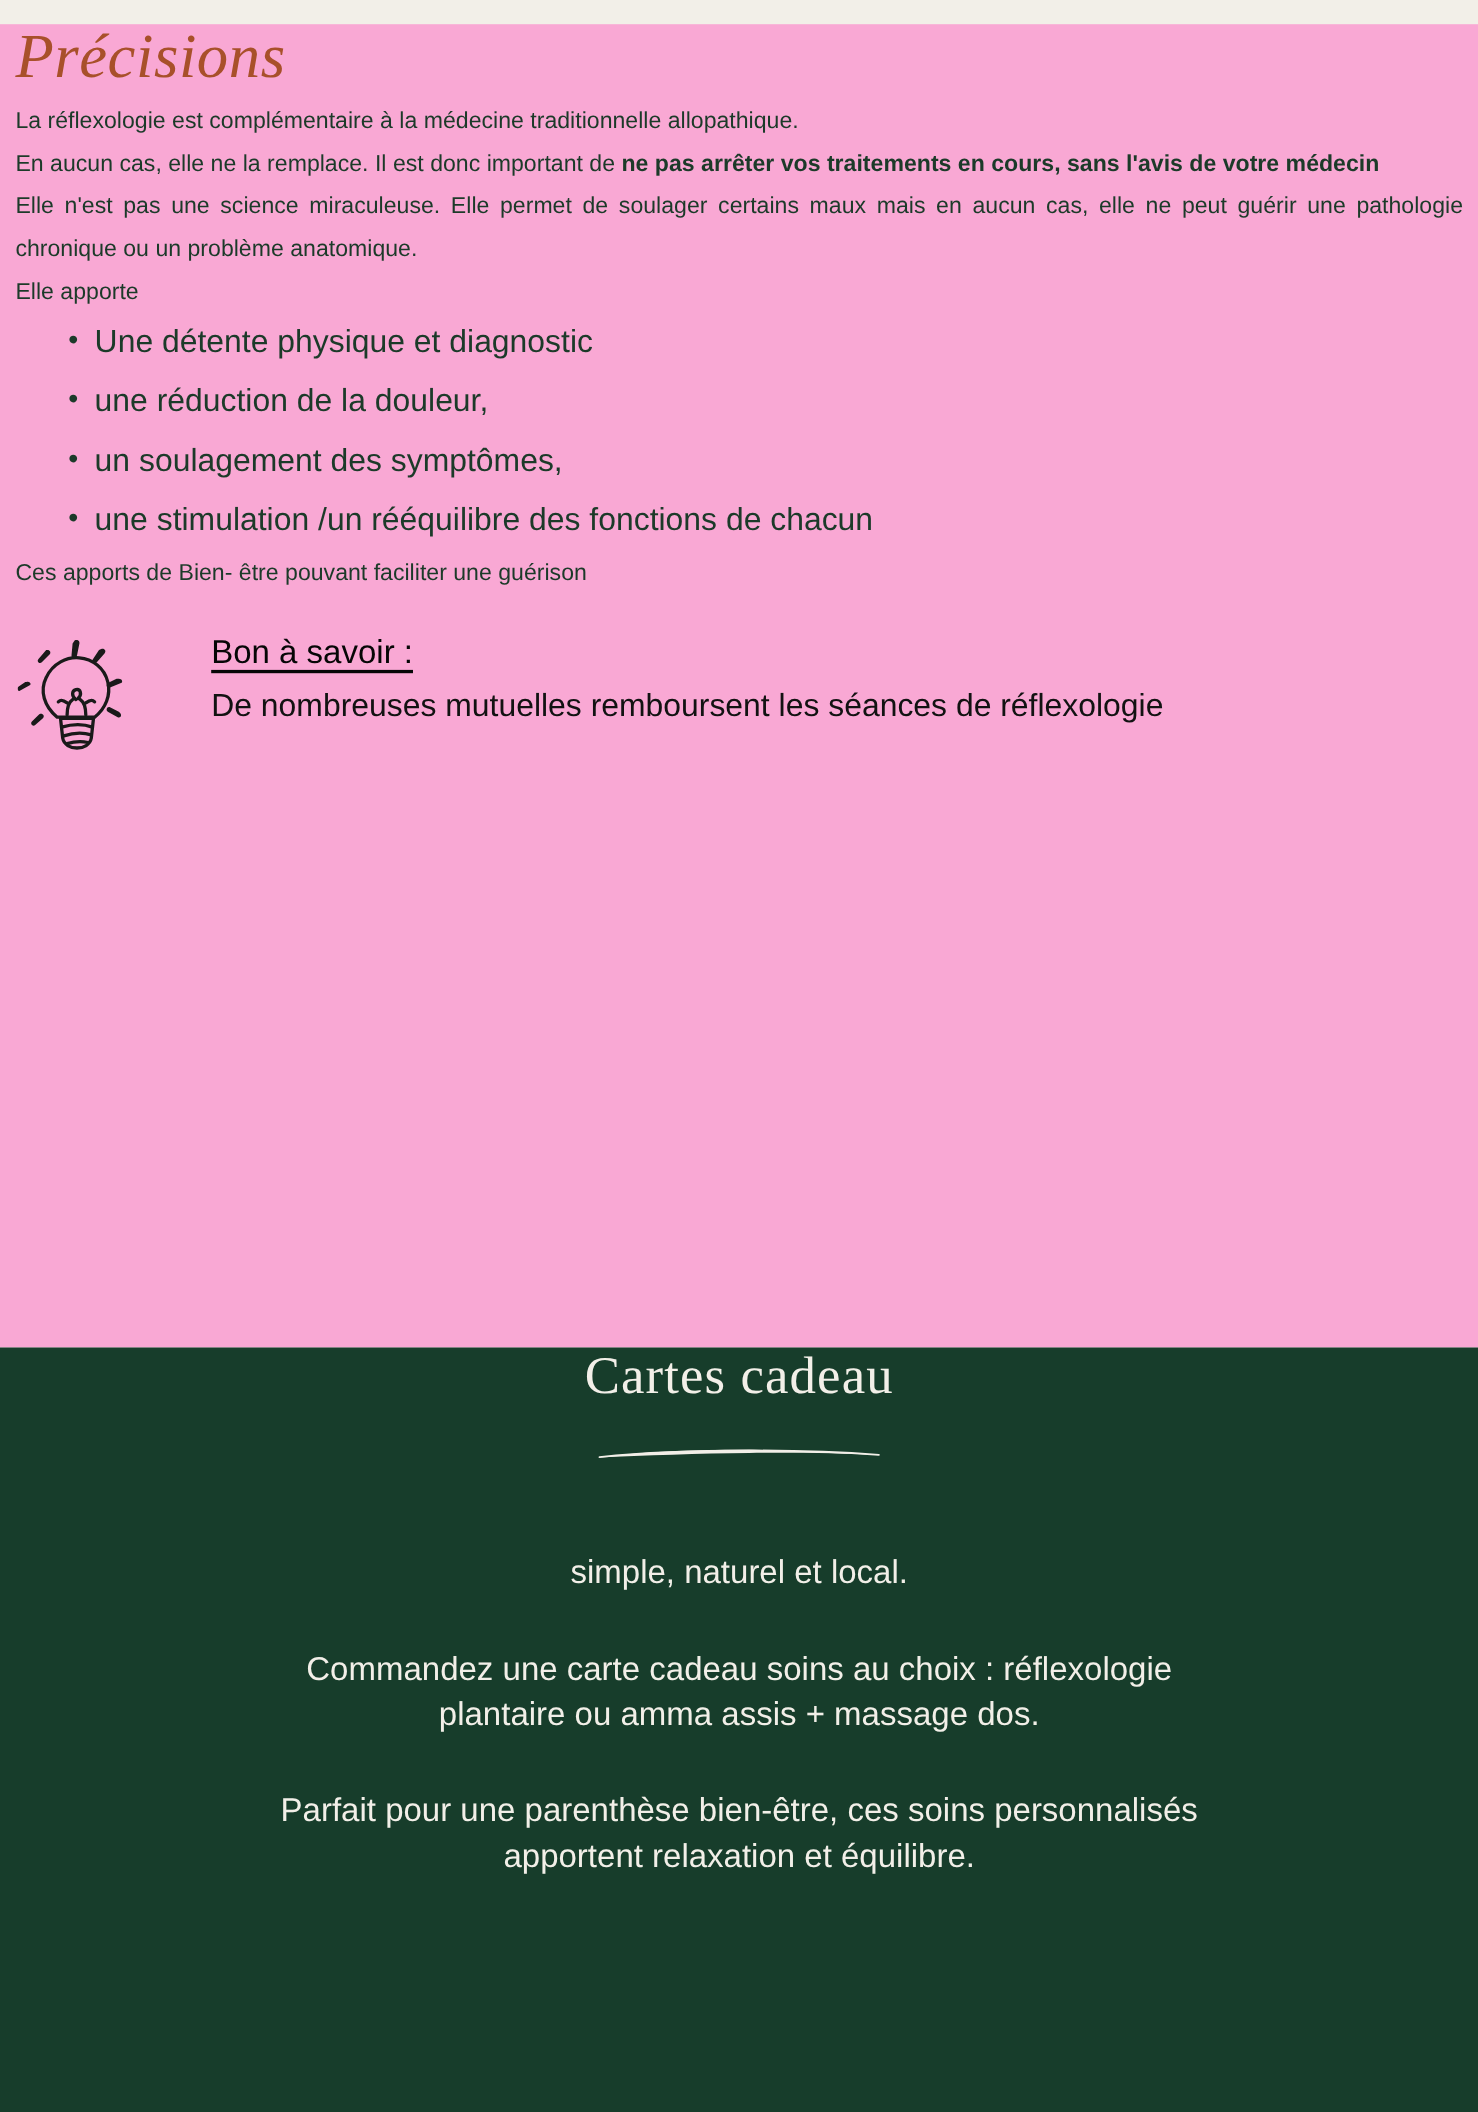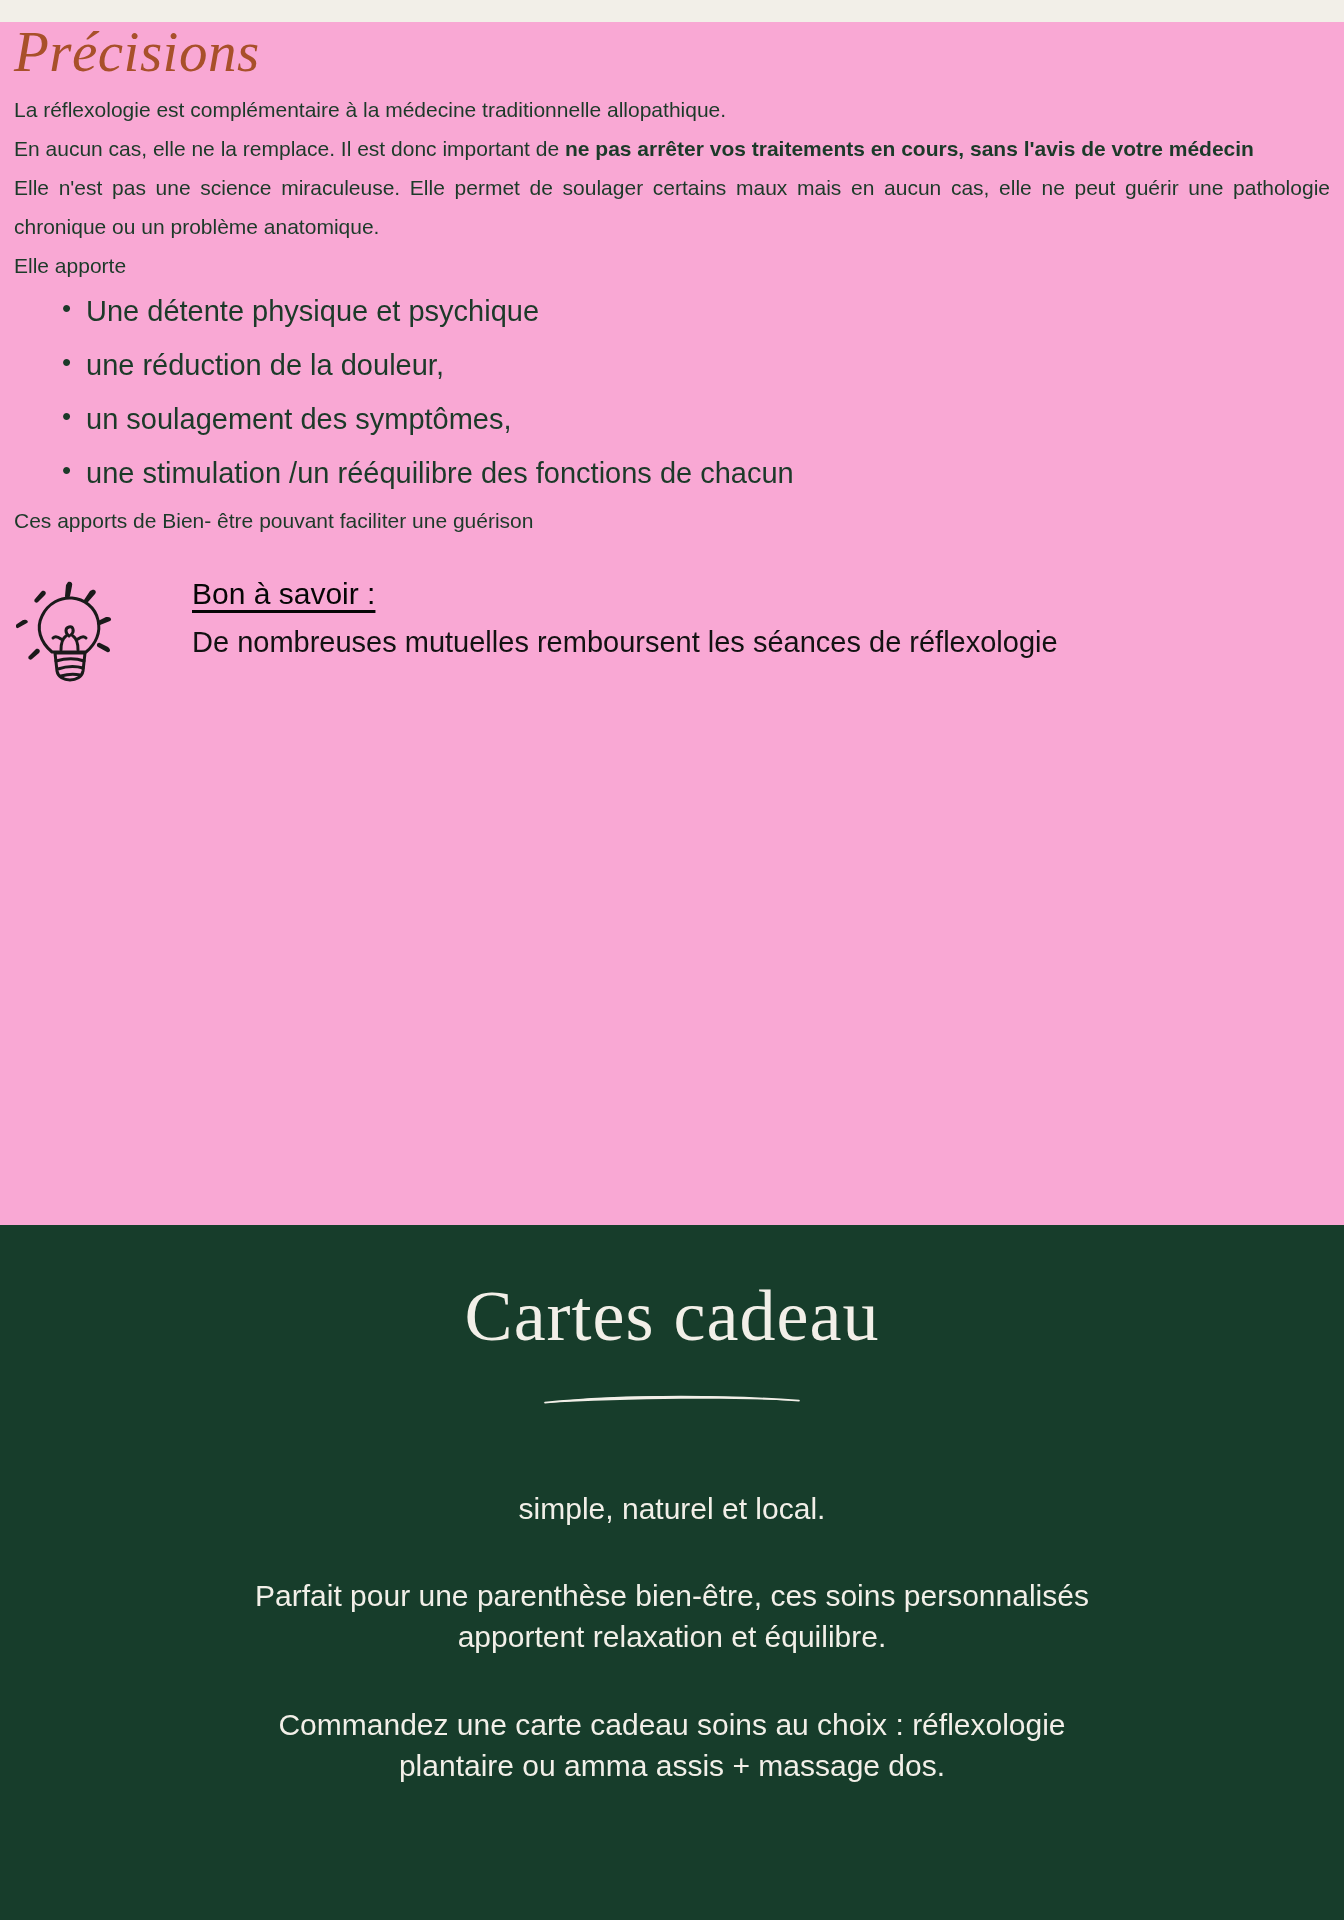--- a/index.html
+++ b/index.html
@@ -115,24 +115,23 @@
     box-sizing: border-box;
     text-align: center;
     padding: 0 20px;
     position: relative;
   }
 
   .gift-title {
     font-family: "Liberation Serif", "DejaVu Serif", serif;
     font-weight: 400;
     color: #F2EFE8;
-    font-size: 72px;
+    font-size: 48px;
     line-height: 1.1;
     margin: 0;
-    padding-top: 52px;
     letter-spacing: 1px;
   }
 
   .divider-wrap {
     display: flex;
     justify-content: center;
     margin-top: 34px;
   }
   .divider-stroke {
     width: 262px;
@@ -168,21 +167,21 @@
 
   <p class="body-text">
     <span>Elle n'est pas une science miraculeuse. Elle permet de soulager certains maux mais en aucun cas, elle ne peut guérir une pathologie chronique ou un problème anatomique.</span>
   </p>
 
   <p class="body-text last-left">
     <span>Elle apporte</span>
   </p>
 
   <ul class="bullet-list">
-    <li>Une détente physique et psychique</li>
+    <li>Une détente physique et diagnostic</li>
     <li>une réduction de la douleur,</li>
     <li>un soulagement des symptômes,</li>
     <li>une stimulation /un rééquilibre des fonctions de chacun</li>
   </ul>
 
   <p class="body-text last-left">Ces apports de Bien- être pouvant faciliter une guérison</p>
 
   <div class="callout">
     <div class="callout-icon">
       <svg viewBox="0 0 108 115" width="108" height="115" aria-hidden="true">
@@ -230,23 +229,23 @@
       <path d="M2 13 C 40 8, 90 6, 135 6 C 180 6, 225 8, 260 11 C 228 9, 185 8.5, 140 8.8 C 95 9.2, 45 11, 2 13 Z" fill="#F2EFE8"></path>
       <path d="M4 12.6 C 45 8.4, 95 6.6, 140 6.6 C 185 6.6, 226 8.2, 258 10.6" fill="none" stroke="#F2EFE8" stroke-width="1.6" stroke-linecap="round"></path>
     </svg>
   </div>
 
   <p class="gift-para p1">
     <br>
     <span>simple, naturel et local.</span>
   </p>
 
+  <p class="gift-para p2">
+    <span>Commandez une carte cadeau soins au choix :  réflexologie</span><br>
+    <span>plantaire ou amma assis + massage dos.</span>
+  </p>
+
   <p class="gift-para p3">
     <span>Parfait pour une parenthèse bien-être, ces soins personnalisés</span><br>
     <span>apportent relaxation et équilibre.</span>
   </p>
 
-  <p class="gift-para p2">
-    <span>Commandez une carte cadeau soins au choix :  réflexologie</span><br>
-    <span>plantaire ou amma assis + massage dos.</span>
-  </p>
-
 </section>
 
 </body></html>

